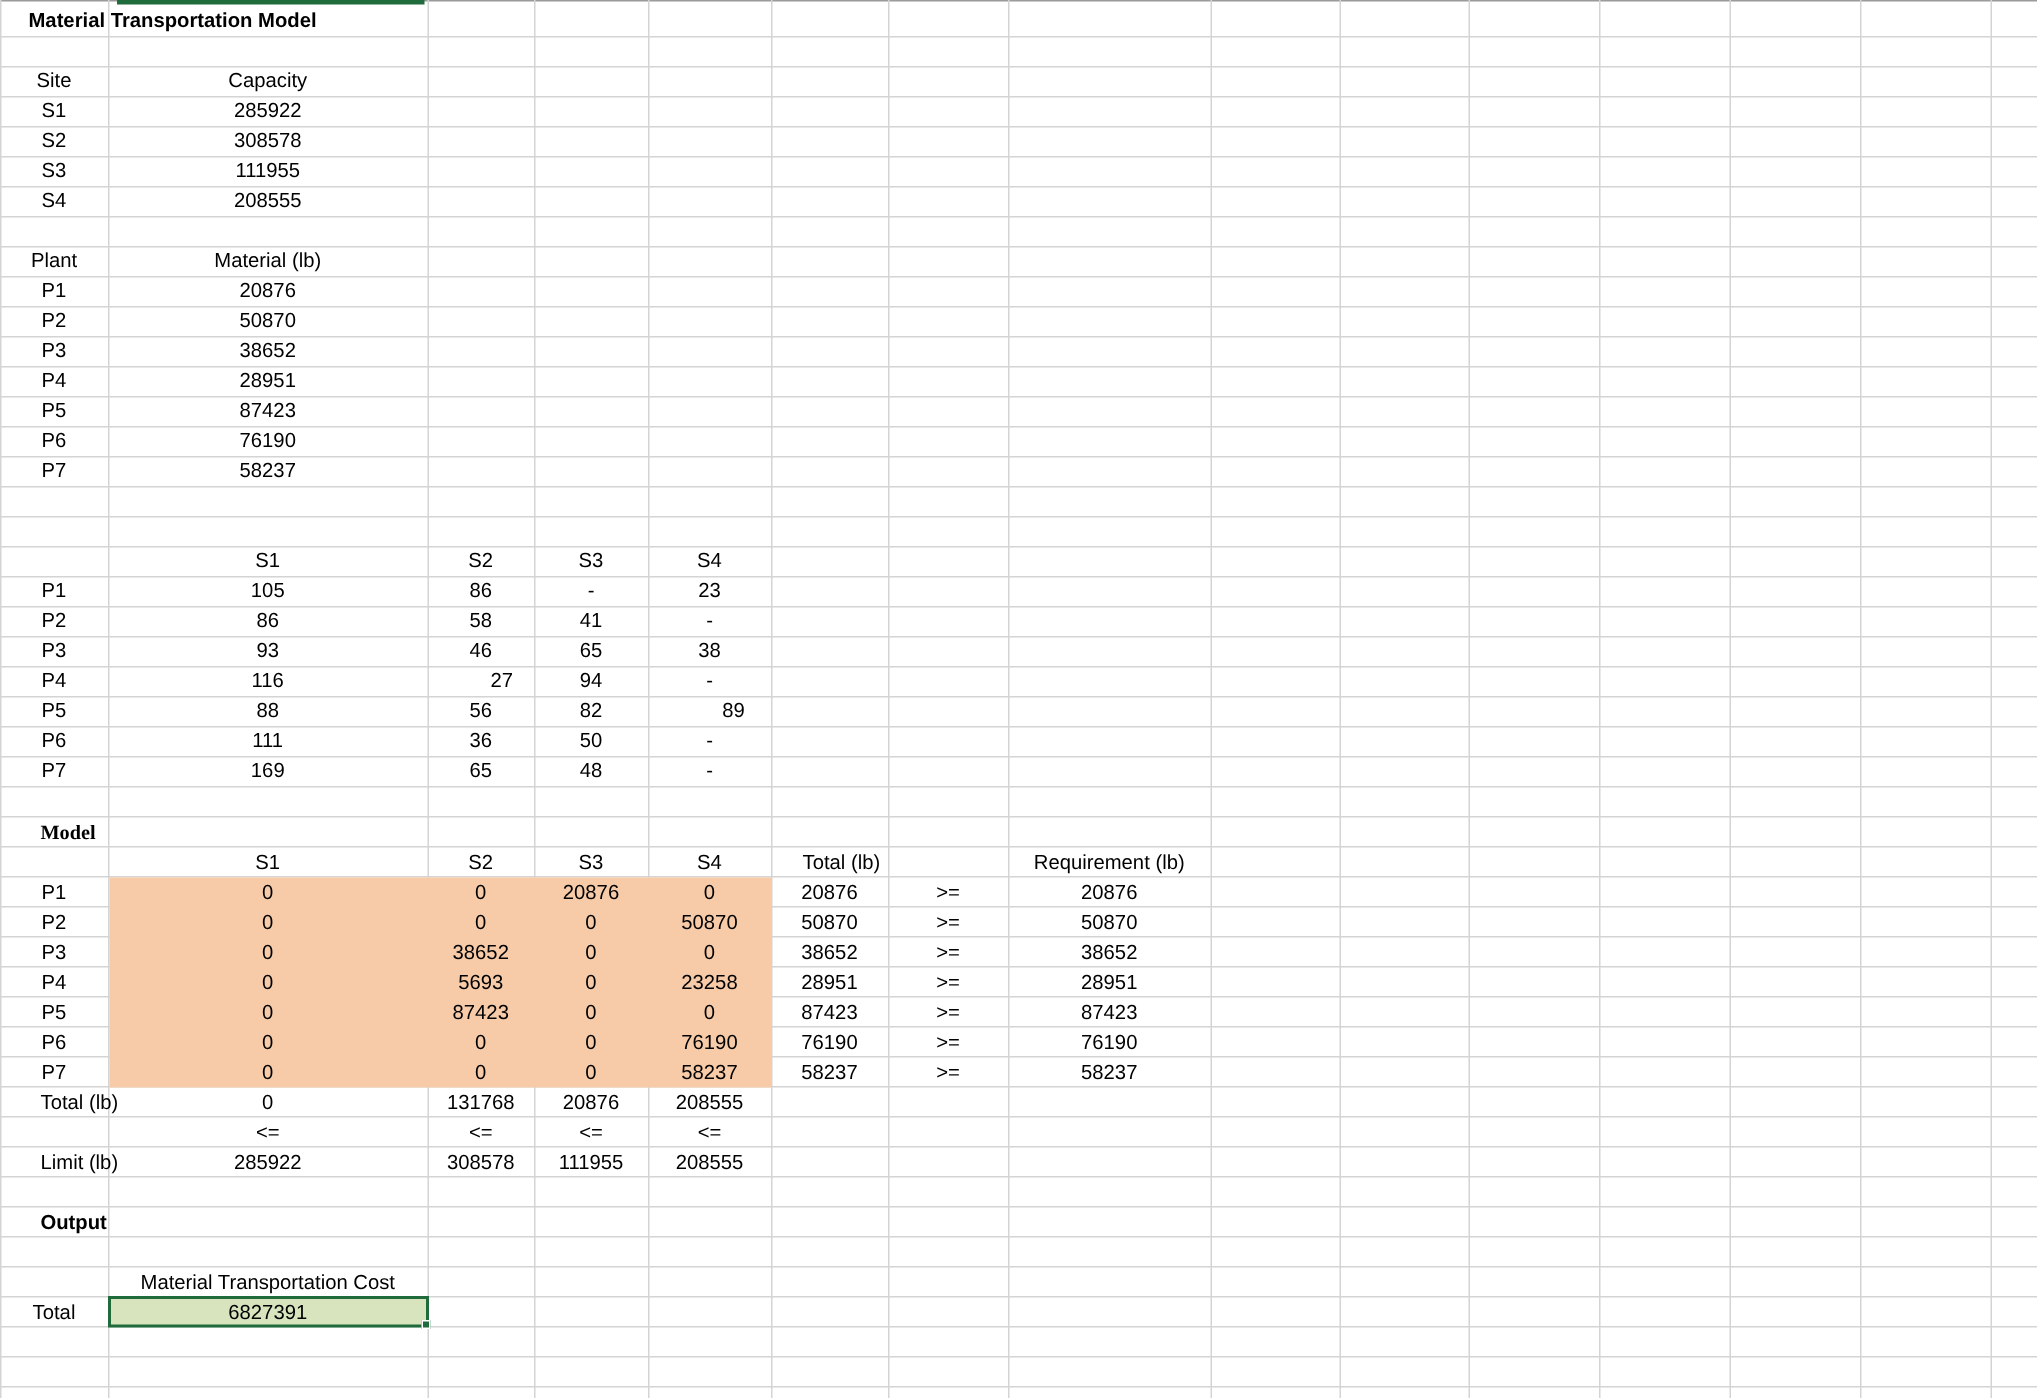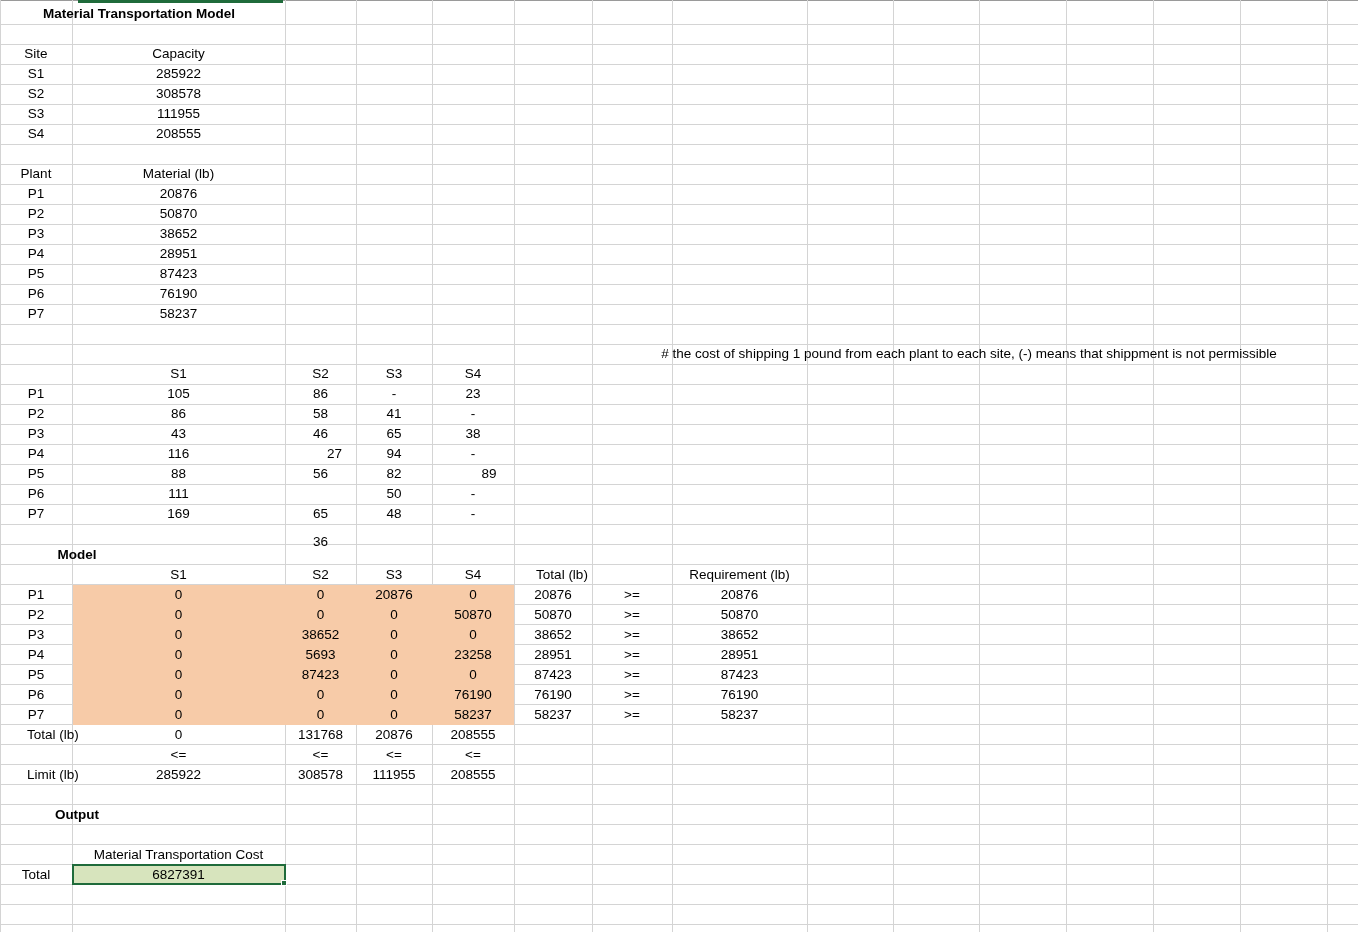--- a/index.html
+++ b/index.html
@@ -26,21 +26,21 @@
     position: absolute;
     height: 20px;
     line-height: 20px;
     font-size: 13.5px;
     color: #000000;
     white-space: nowrap;
     overflow: visible;
     padding: 0 3px;
   }
   .c  { text-align: center; }
-  .l  { text-align: center; padding-left: 17px; }
+  .l  { text-align: left; padding-left: 17px; }
   .b  { font-weight: bold; }
 
   
   .fill-orange { position: absolute; background: #f7cba8; }
   .fill-green  { position: absolute; background: #d7e4bd; }
 
   
   .sel-border {
     position: absolute;
     border: 2px solid #1f6b3b;
@@ -161,70 +161,69 @@
   <div class="cell c" style="left:72px; top:224px; width:213px;">38652</div>
   <div class="cell c" style="left:0px; top:244px; width:72px;">P4</div>
   <div class="cell c" style="left:72px; top:244px; width:213px;">28951</div>
   <div class="cell c" style="left:0px; top:264px; width:72px;">P5</div>
   <div class="cell c" style="left:72px; top:264px; width:213px;">87423</div>
   <div class="cell c" style="left:0px; top:284px; width:72px;">P6</div>
   <div class="cell c" style="left:72px; top:284px; width:213px;">76190</div>
   <div class="cell c" style="left:0px; top:304px; width:72px;">P7</div>
   <div class="cell c" style="left:72px; top:304px; width:213px;">58237</div>
 
-  <div class="cell l" style="left:592px; top:344px; width:740px;"># the cost of shipping 1 pound from each plant to each site, (-) means that shippment is not permissible</div>
 
   <div class="cell c" style="left:72px; top:364px; width:213px;">S1</div>
   <div class="cell c" style="left:285px; top:364px; width:71px;">S2</div>
   <div class="cell c" style="left:356px; top:364px; width:76px;">S3</div>
   <div class="cell c" style="left:432px; top:364px; width:82px;">S4</div>
 
   <div class="cell c" style="left:0px; top:384px; width:72px;">P1</div>
   <div class="cell c" style="left:72px; top:384px; width:213px;">105</div>
   <div class="cell c" style="left:285px; top:384px; width:71px;">86</div>
   <div class="cell c" style="left:356px; top:384px; width:76px;">-</div>
   <div class="cell c" style="left:432px; top:384px; width:82px;">23</div>
 
   <div class="cell c" style="left:0px; top:404px; width:72px;">P2</div>
   <div class="cell c" style="left:72px; top:404px; width:213px;">86</div>
   <div class="cell c" style="left:285px; top:404px; width:71px;">58</div>
   <div class="cell c" style="left:356px; top:404px; width:76px;">41</div>
   <div class="cell c" style="left:432px; top:404px; width:82px;">-</div>
 
   <div class="cell c" style="left:0px; top:424px; width:72px;">P3</div>
-  <div class="cell c" style="left:72px; top:424px; width:213px;">43</div>
+  <div class="cell c" style="left:72px; top:424px; width:213px;">93</div>
   <div class="cell c" style="left:285px; top:424px; width:71px;">46</div>
   <div class="cell c" style="left:356px; top:424px; width:76px;">65</div>
   <div class="cell c" style="left:432px; top:424px; width:82px;">38</div>
 
   <div class="cell c" style="left:0px; top:444px; width:72px;">P4</div>
   <div class="cell c" style="left:72px; top:444px; width:213px;">116</div>
   <div class="cell c" style="left:299px; top:444px; width:71px;">27</div>
   <div class="cell c" style="left:356px; top:444px; width:76px;">94</div>
   <div class="cell c" style="left:432px; top:444px; width:82px;">-</div>
 
   <div class="cell c" style="left:0px; top:464px; width:72px;">P5</div>
   <div class="cell c" style="left:72px; top:464px; width:213px;">88</div>
   <div class="cell c" style="left:285px; top:464px; width:71px;">56</div>
   <div class="cell c" style="left:356px; top:464px; width:76px;">82</div>
   <div class="cell c" style="left:448px; top:464px; width:82px;">89</div>
 
   <div class="cell c" style="left:0px; top:484px; width:72px;">P6</div>
   <div class="cell c" style="left:72px; top:484px; width:213px;">111</div>
-  <div class="cell c" style="left:285px; top:484px; width:71px;margin-top:48px;">36</div>
+  <div class="cell c" style="left:285px; top:484px; width:71px;">36</div>
   <div class="cell c" style="left:356px; top:484px; width:76px;">50</div>
   <div class="cell c" style="left:432px; top:484px; width:82px;">-</div>
 
   <div class="cell c" style="left:0px; top:504px; width:72px;">P7</div>
   <div class="cell c" style="left:72px; top:504px; width:213px;">169</div>
   <div class="cell c" style="left:285px; top:504px; width:71px;">65</div>
   <div class="cell c" style="left:356px; top:504px; width:76px;">48</div>
   <div class="cell c" style="left:432px; top:504px; width:82px;">-</div>
 
-  <div class="cell l b" style="left:10px; top:545px; width:120px;">Model</div>
+  <div class="cell l b" style="left:10px; top:545px; width:120px;font-family:Liberation Serif, serif;">Model</div>
 
   <div class="cell c" style="left:72px; top:565px; width:213px;">S1</div>
   <div class="cell c" style="left:285px; top:565px; width:71px;">S2</div>
   <div class="cell c" style="left:356px; top:565px; width:76px;">S3</div>
   <div class="cell c" style="left:432px; top:565px; width:82px;">S4</div>
   <div class="cell l" style="left:518px; top:565px; width:74px;">Total (lb)</div>
   <div class="cell c" style="left:672px; top:565px; width:135px;">Requirement (lb)</div>
 
   <div class="cell c" style="left:0px; top:585px; width:72px;">P1</div>
   <div class="cell c" style="left:72px; top:585px; width:213px;">0</div>

